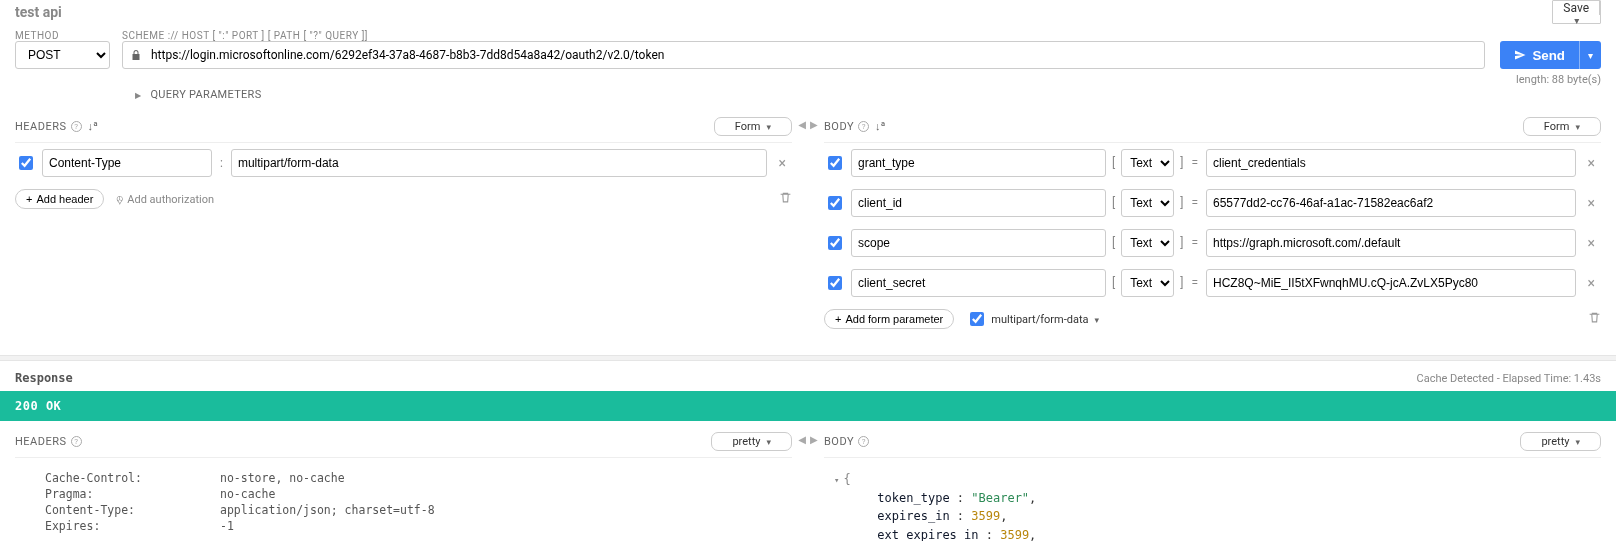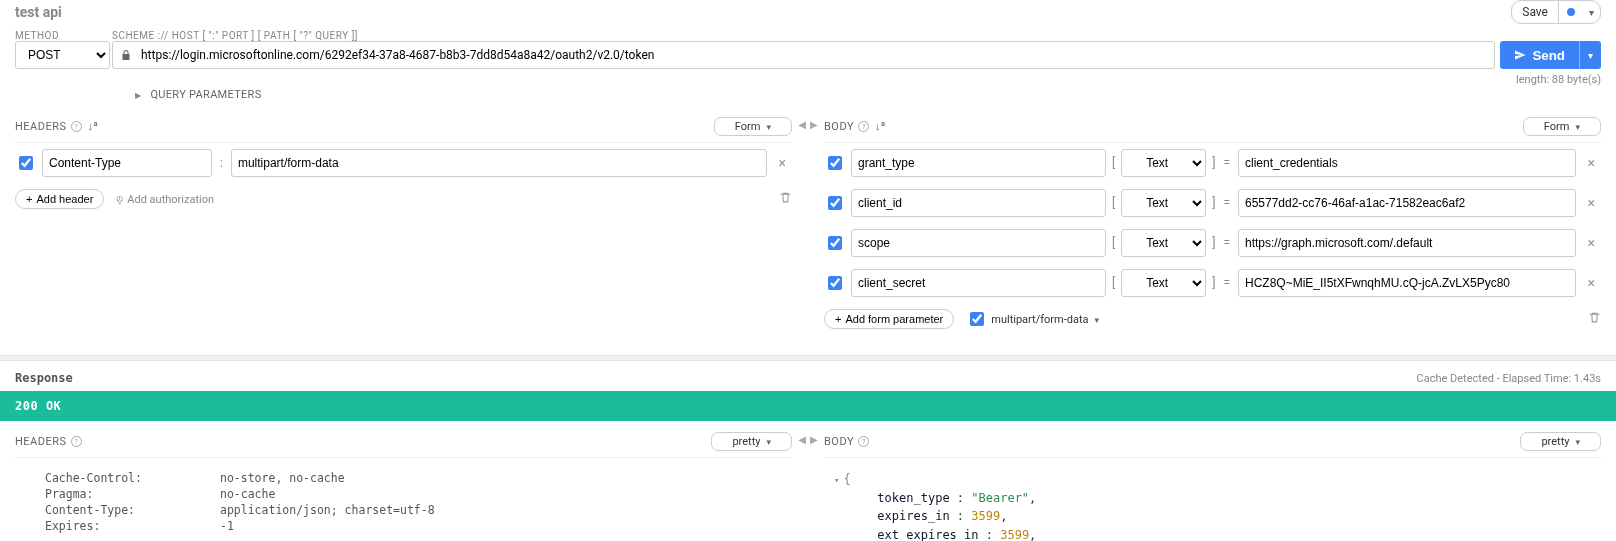--- a/index.html
+++ b/index.html
@@ -22,22 +22,23 @@
   .api-title {
     font-weight: 700;
     color: #888;
     font-size: 14px;
     margin: 0;
   }
   .save-group {
     display: flex;
     align-items: center;
     border: 1px solid #ccc;
-    border-radius: 10px;
+    border-radius: 1px;
     height: 24px;
+    flex-direction: column;
   }
   .save-btn {
     padding: 0 10px;
     border-right: 1px solid #ccc;
     height: 100%;
     display:flex;
     align-items:center;
     font-size: 12px;
     cursor: pointer;
   }
@@ -45,21 +46,21 @@
   .save-caret { padding: 0 6px; font-size: 10px; color:#666; cursor:pointer; }
   .label-small {
     color: #888;
     font-size: 10px;
     letter-spacing: 0.5px;
     display:block;
   }
   .req-row {
     display: flex;
     align-items: flex-end;
-    gap: 2px;
+    gap: 12px;
     margin-top: 2px;
   }
   .col-method { width: 95px; }
   .col-url { flex: 1; }
   .method-select, .url-input, .txt-input, .val-input {
     width: 100%;
     border: 1px solid #ccc;
     border-radius: 3px;
     height: 28px;
     padding: 0 6px;
@@ -117,21 +118,21 @@
   
   .kv-row {
     display:flex; align-items:center; gap:6px; padding:6px 0;
   }
   .chk { width:14px; height:14px; accent-color:#3b82f6; cursor:pointer; flex-shrink:0;}
   .name-input { width: 255px; }
   .name-input-h { width: 170px; }
   .colon { color:#888; padding:0 2px; }
   .type-sel {
     border:1px solid #ccc; border-radius:3px; height:28px;
-    font-size:12px; padding:0 20px; background:#fff;
+    font-size:12px; padding:0 4px; background:#fff;
   }
   .bracket { color:#888; }
   .val-input { flex:1; }
   .del-x { color:#999; cursor:pointer; padding:0 6px; font-size:14px; }
   .actions-row { display:flex; align-items:center; gap:12px; padding:6px 0;}
   .pill-btn {
     border:1px solid #ccc; border-radius:14px; padding:3px 10px;
     font-size:11px; background:#fff; display:flex; align-items:center;
     gap:4px; cursor:pointer;
   }

